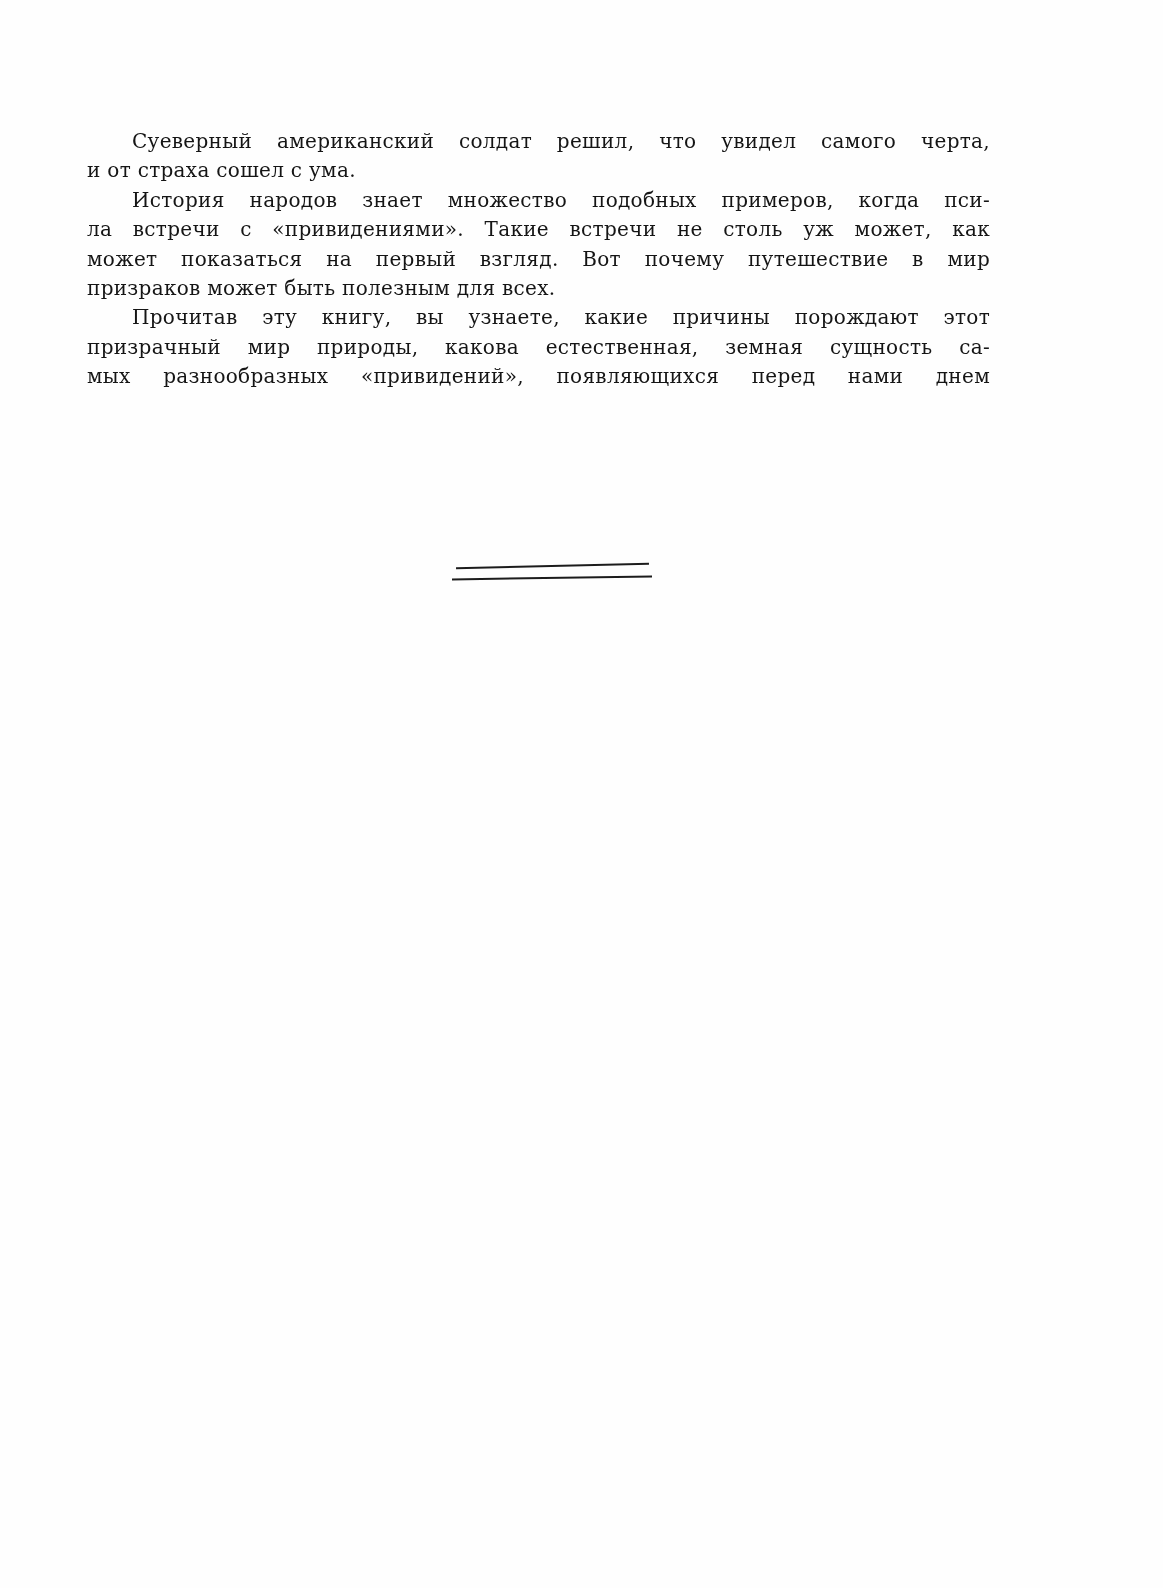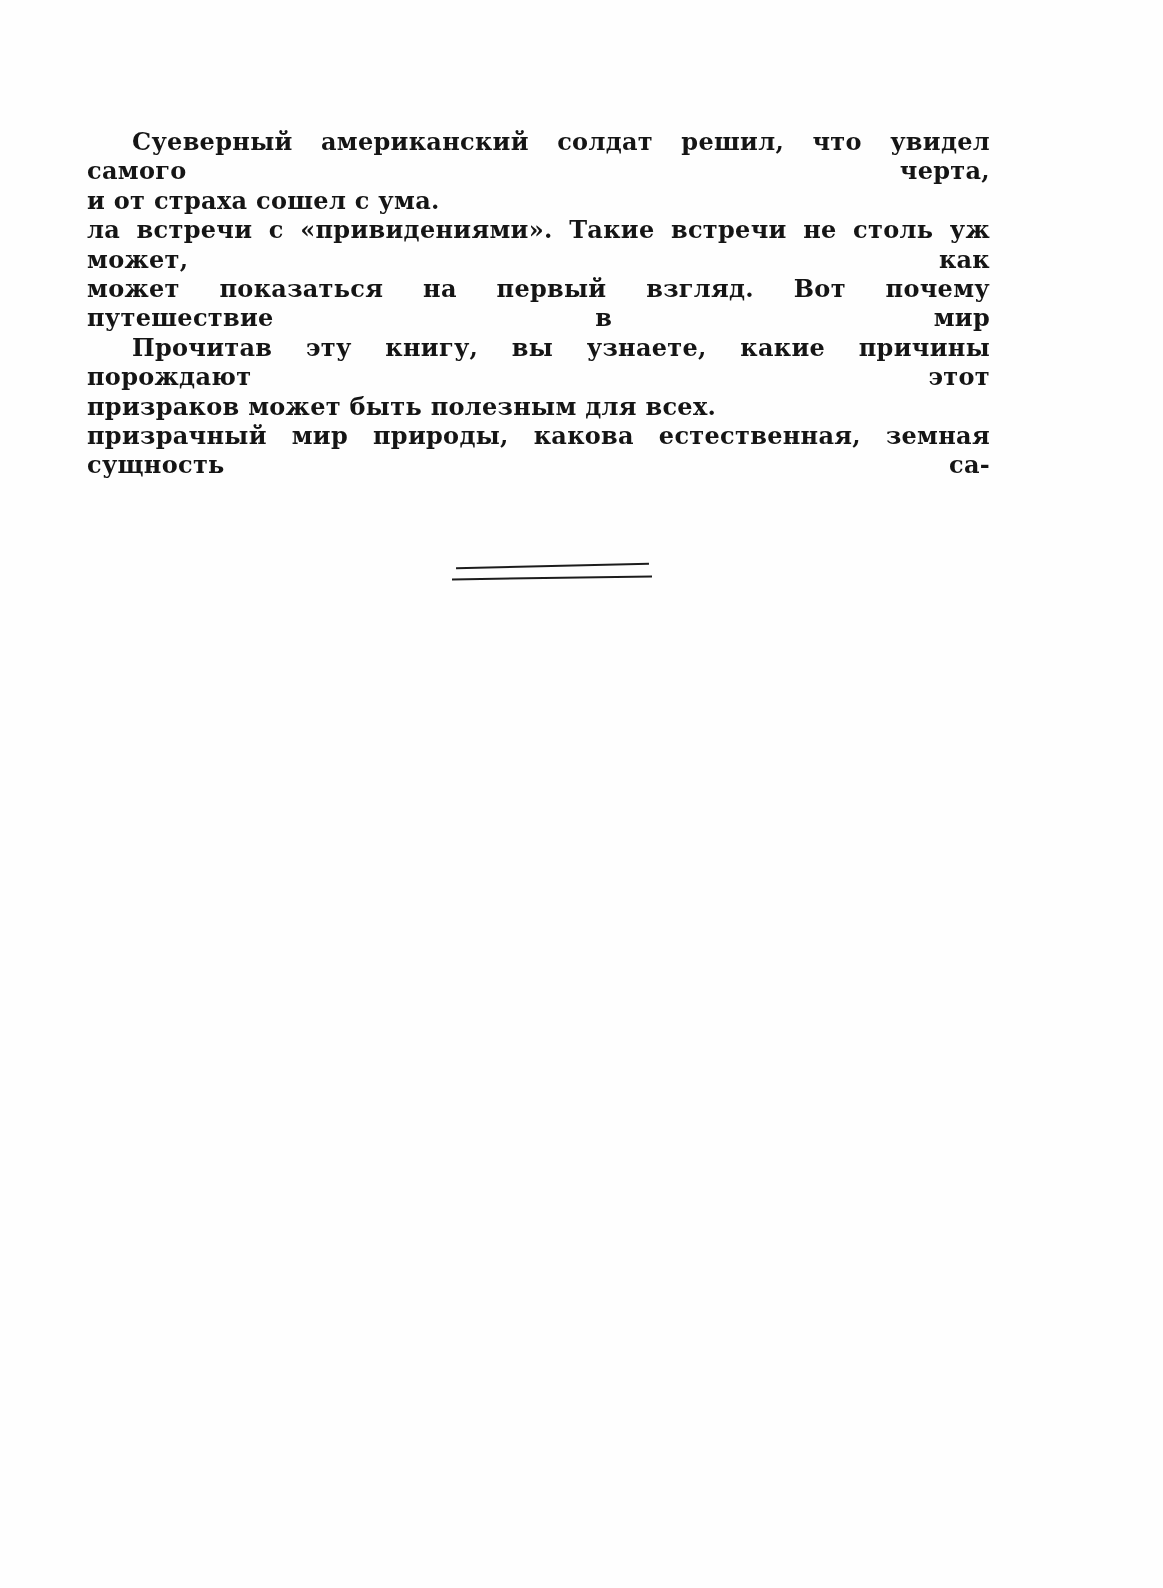--- a/index.html
+++ b/index.html
@@ -19,22 +19,22 @@
   .text-block {
     position: absolute;
     left: 87px;
     top: 127px;
     width: 903px;
     color: #151515;
   }
   .line {
     margin: 0;
     padding: 0;
-    font-size: 24px;
-    font-weight: 700;
+    font-size: 20px;
+    font-weight: 400;
     line-height: 29.4px;
     letter-spacing: 0.3px;
     white-space: normal;
     text-align: left;
   }
   .line.just {
     text-align: justify;
     text-align-last: justify;
   }
   .line.indent {
@@ -67,26 +67,28 @@
 </style>
 </head>
 <body>
 
 <div class="page">
 
   <div class="text-block">
     <p class="line indent just">Суеверный американский солдат решил, что увидел самого черта,</p>
     <p class="line">и от страха сошел с ума.</p>
 
+    <p class="line indent just">История народов знает множество подобных примеров, когда пси-</p>
     <p class="line just">ла встречи с «привидениями». Такие встречи не столь уж может, как</p>
     <p class="line just">может показаться на первый взгляд. Вот почему путешествие в мир</p>
+    <p class="line">призраков может быть полезным для всех.</p>
+
     <p class="line indent just">Прочитав эту книгу, вы узнаете, какие причины порождают этот</p>
-
-    <p class="line">призраков может быть полезным для всех.</p>
     <p class="line just">призрачный мир природы, какова естественная, земная сущность са-</p>
+    <p class="line just">мых разнообразных «привидений», появляющихся перед нами днем</p>
   </div>
 
   <div class="divider">
     <div class="rule rule-top"></div>
     <div class="rule rule-bottom"></div>
   </div>
 
 </div>
 
 </body></html>

